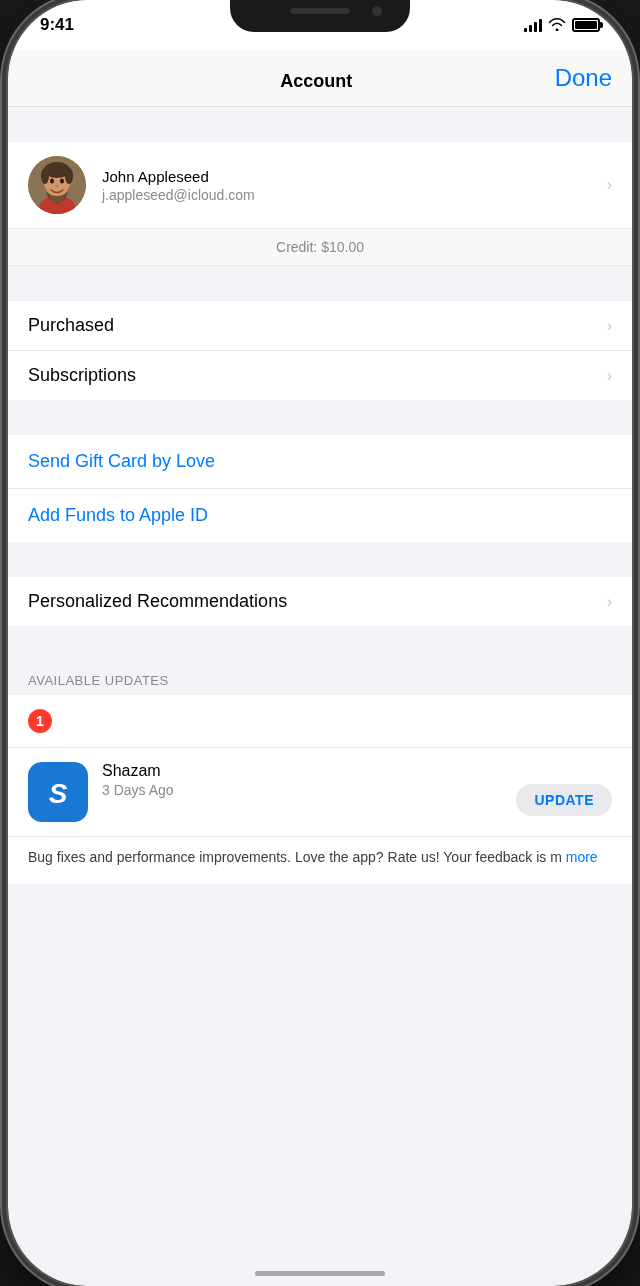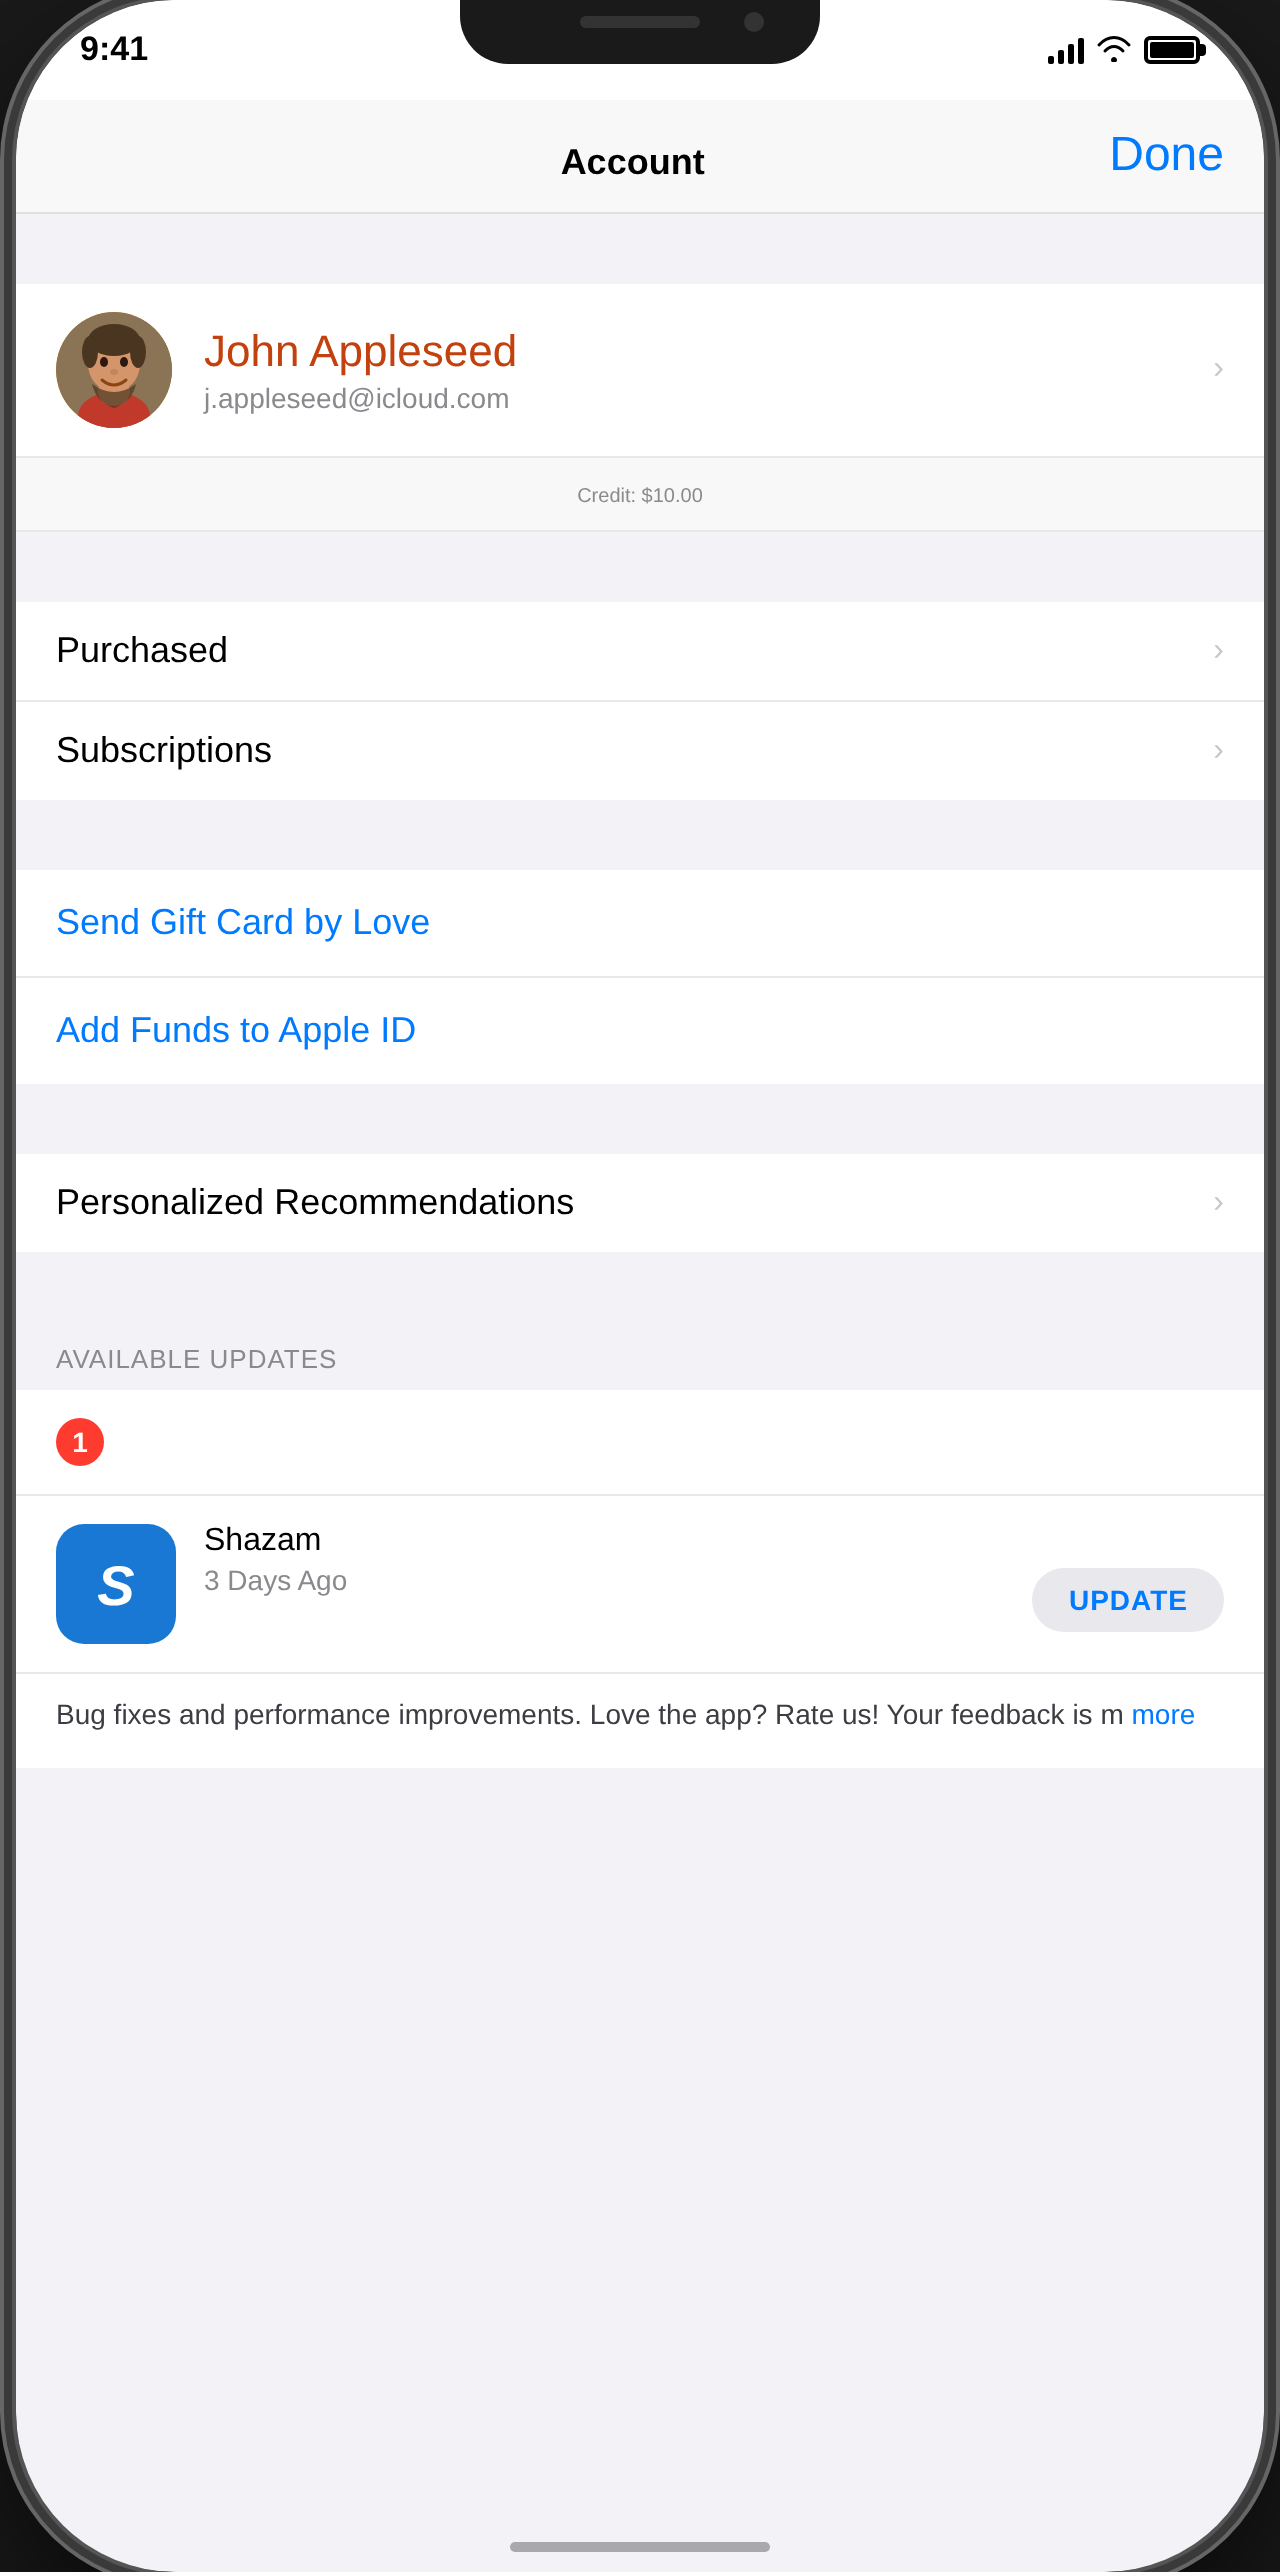--- a/index.html
+++ b/index.html
@@ -260,40 +260,40 @@
     .avatar-face {
       width: 100%;
       height: 100%;
     }
 
     .user-info {
       flex: 1;
     }
 
     .user-name {
-      font-size: 22px;
+      font-size: 15px;
       font-weight: 500;
-      color: #c2410c;
+      color: #000000;
     }
 
     .user-email {
       font-size: 14px;
       color: #8a8a8e;
       margin-top: 2px;
     }
 
     .credit-row {
       background: #f8f8f8;
       text-align: center;
       padding: 9px 20px;
       border-bottom: 1px solid #e8e8e8;
     }
 
     .credit-text {
-      font-size: 10px;
+      font-size: 14px;
       color: #8a8a8e;
     }
 
     
     .blue-item {
       display: flex;
       align-items: center;
       padding: 16px 20px;
       background: white;
       border-bottom: 1px solid #e8e8e8;

